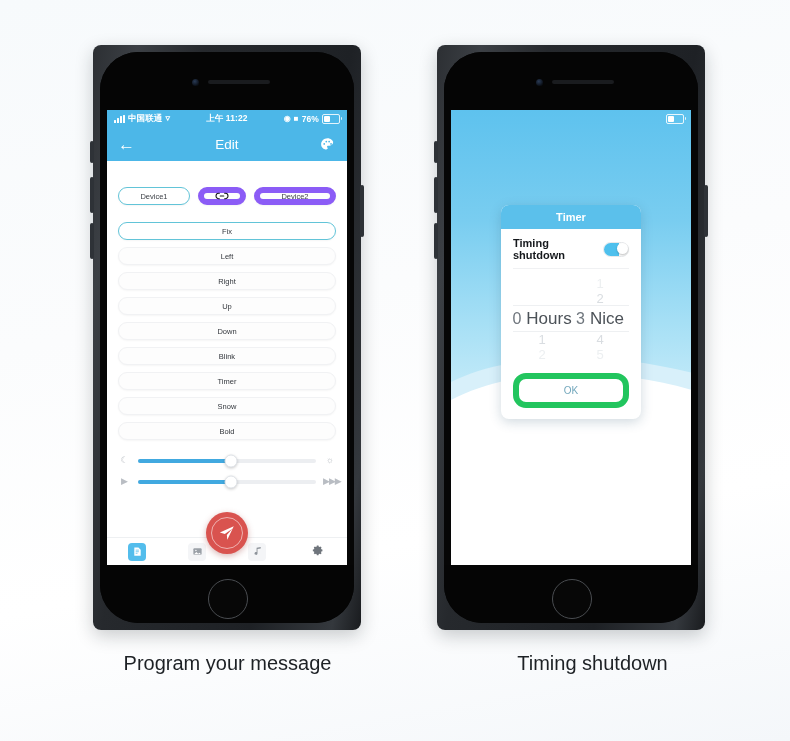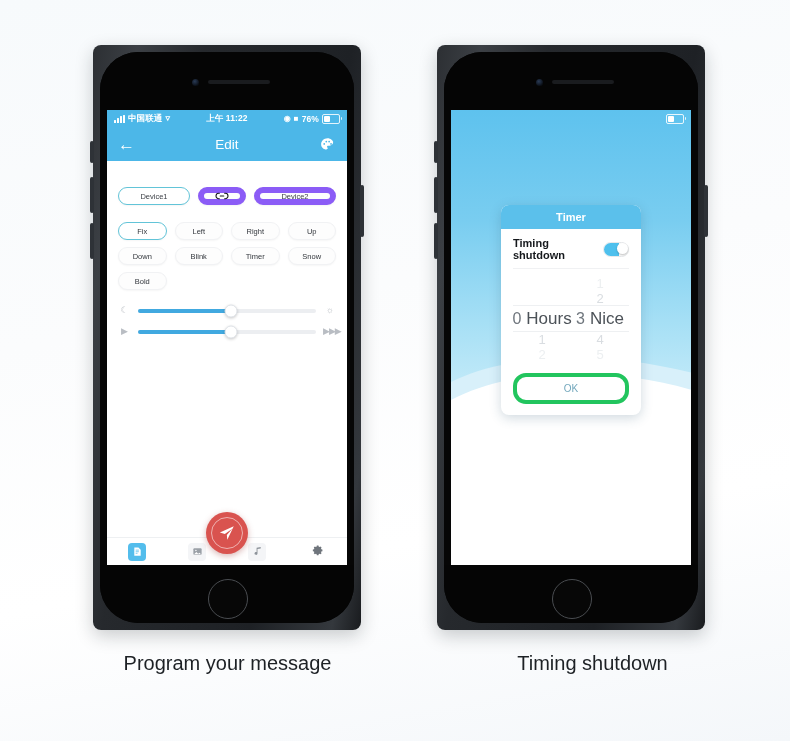--- a/index.html
+++ b/index.html
@@ -211,21 +211,21 @@
     background: #ffffff;
   }
   .pill.link {
     flex: 0 0 48px;
     font-size: 10px;
     color: #222;
   }
   .fx-grid {
     margin-top: 17px;
     display: grid;
-    grid-template-columns: repeat(4, 1fr);
+    grid-template-columns: repeat(1, 1fr);
     gap: 7px 8px;
   }
   .fx {
     height: 18px;
     border-radius: 10px;
     background: #fdfdfd;
     border: 1px solid #f1f2f4;
     display: flex;
     align-items: center;
     justify-content: center;
@@ -421,21 +421,21 @@
     align-items: baseline;
     gap: 5px;
     height: 26px;
   }
   .pk-num { font-size: 16px; color: #6f767d; line-height: 26px; }
   .pk-unit { font-size: 17px; color: #4c5258; }
   .ok-btn {
     margin-top: 12px;
     height: 23px;
     border-radius: 13px;
-    border: 4px solid #22c55e;
+    border: 6px solid #22c55e;
     display: flex;
     align-items: center;
     justify-content: center;
     font-size: 10px;
     color: #74a8bd;
     background: #ffffff;
   }
 
   
   .caption {

